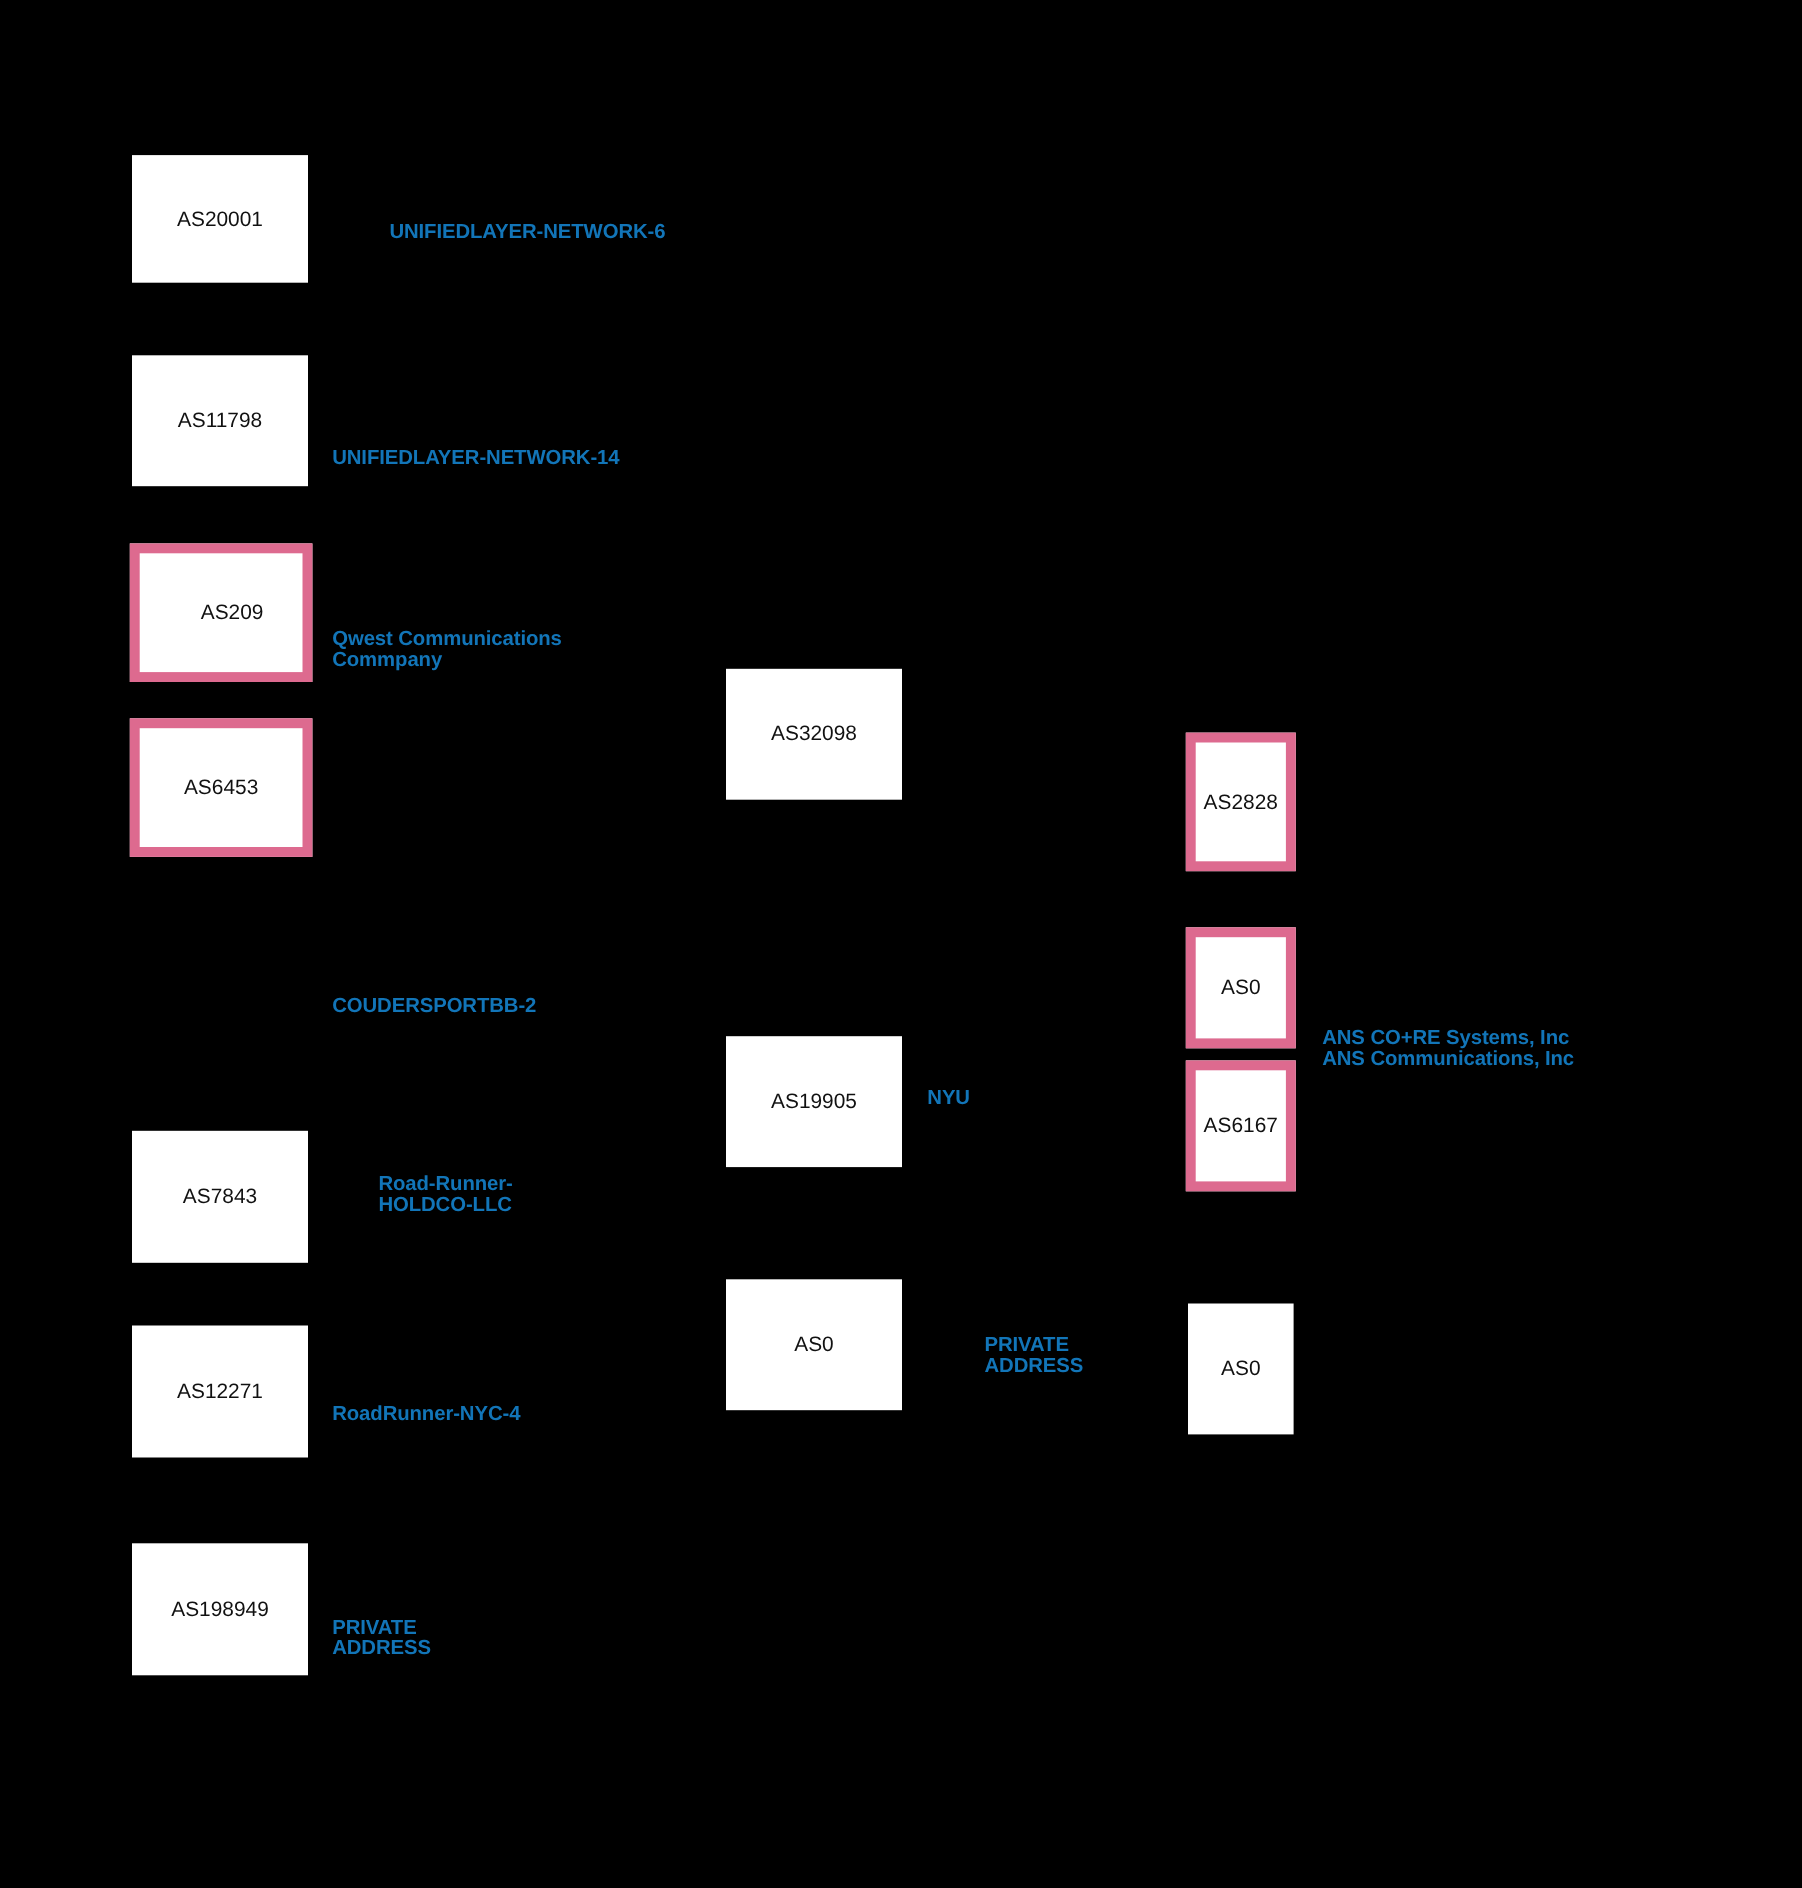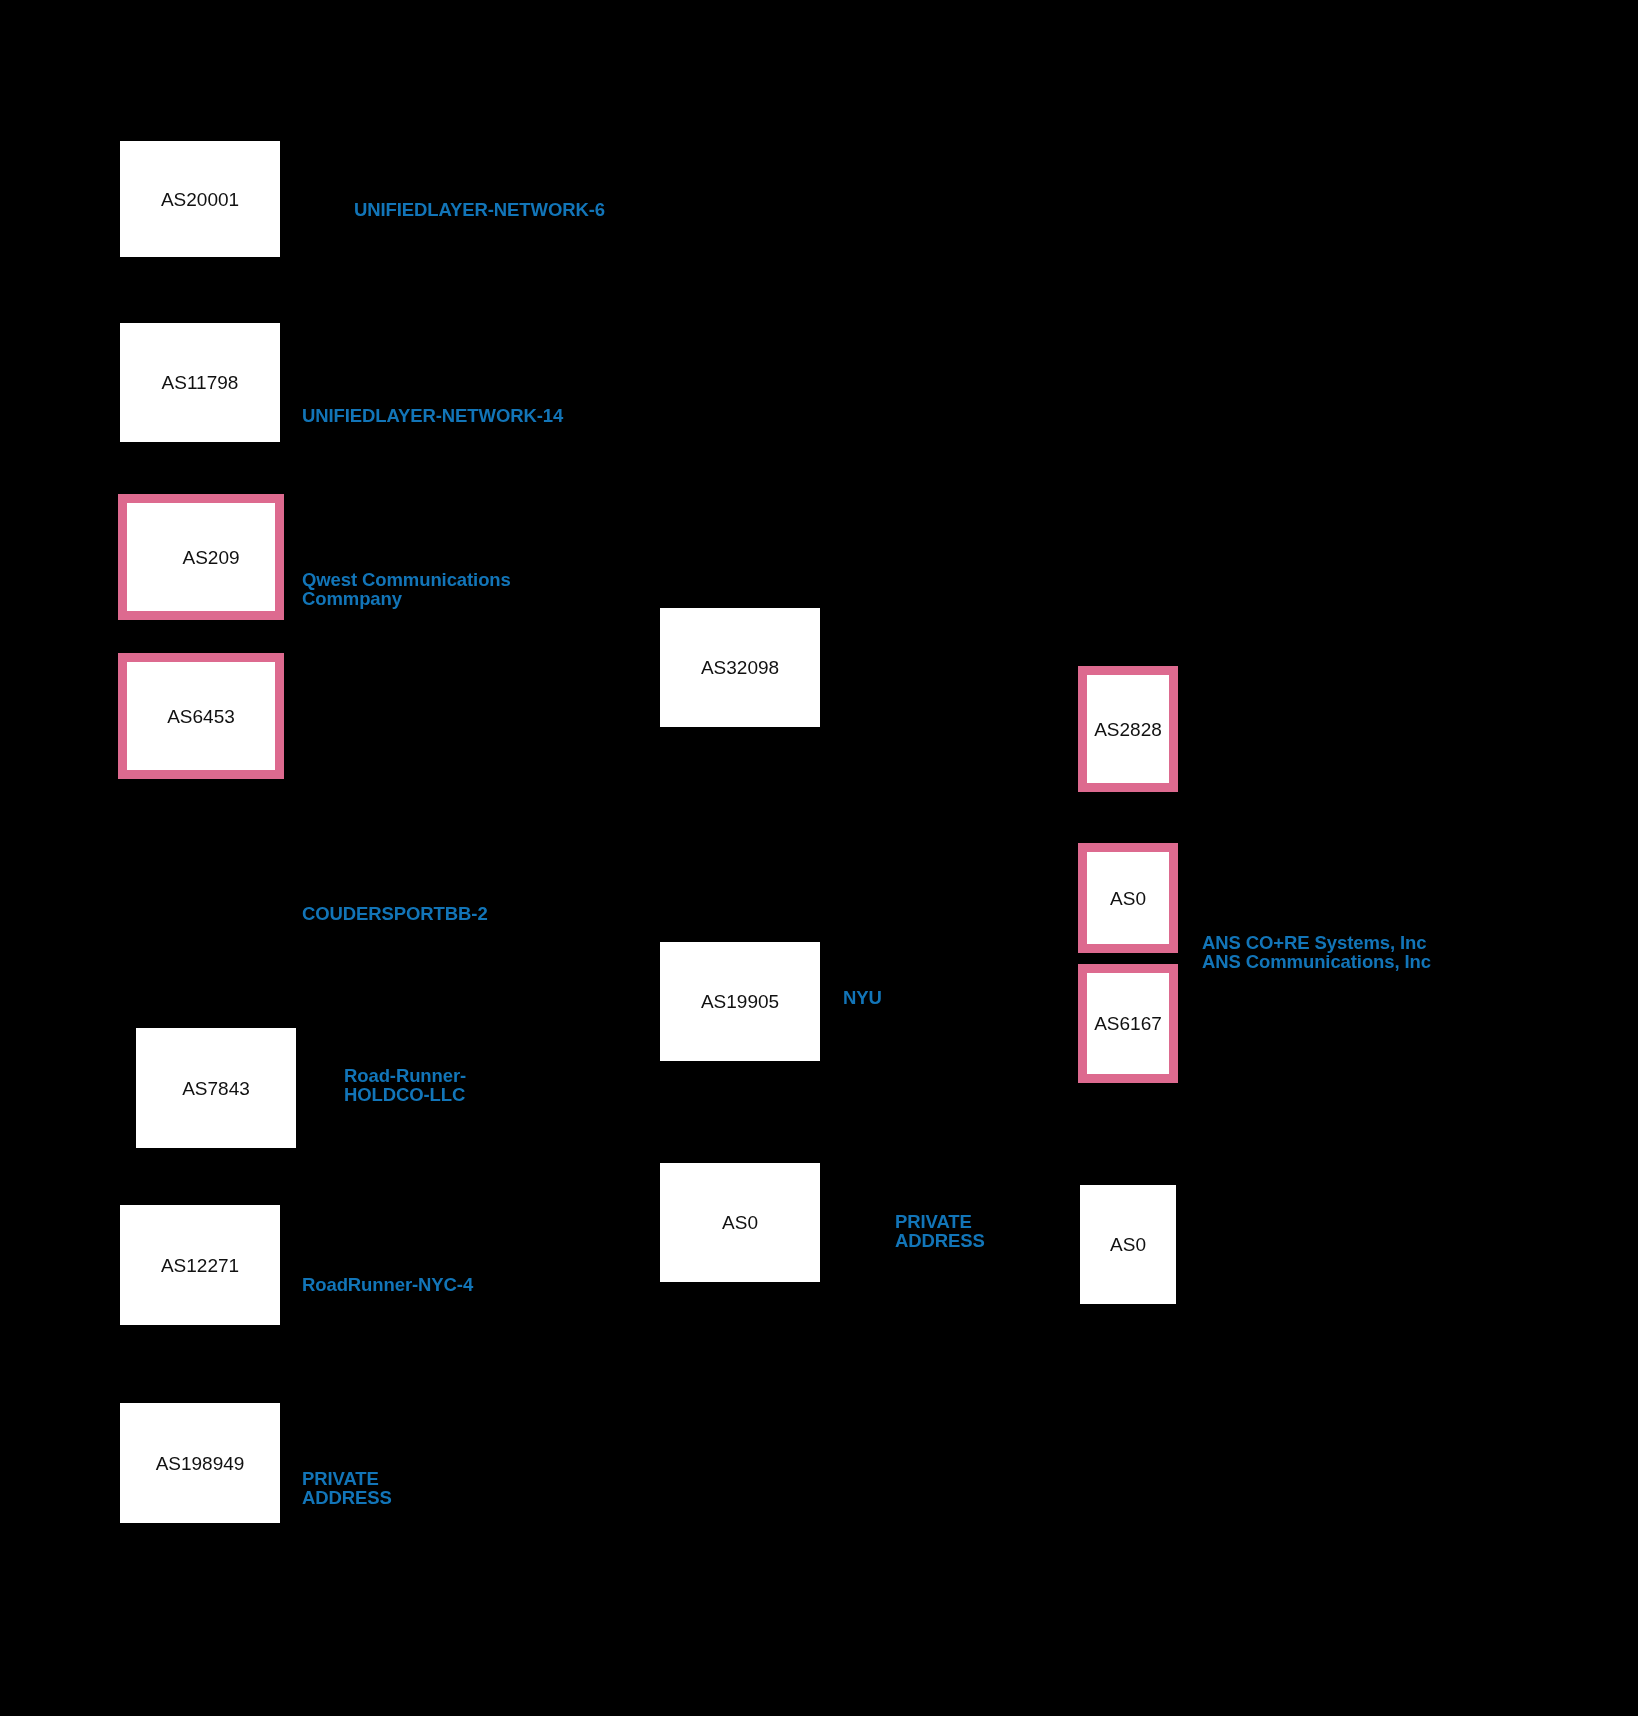--- a/index.html
+++ b/index.html
@@ -75,21 +75,21 @@
   </div>
 
   <div class="as-node highlighted" style="left:118px; top:653px; width:166px; height:126px;">
     <span class="as-label">AS6453</span>
   </div>
 
   <div class="net-label" style="left:302px; top:884px;text-align:center;">
     <span>COUDERSPORTBB-2</span>
   </div>
 
-  <div class="as-node" style="left:136px; top:1028px; width:160px; height:120px;">
+  <div class="as-node" style="left:120px; top:1028px; width:160px; height:120px;">
     <span class="as-label">AS7843</span>
   </div>
   <div class="net-label" style="left:344px; top:1046px;">
     <span>Road-Runner-
 HOLDCO-LLC</span>
   </div>
 
   <div class="as-node" style="left:120px; top:1205px; width:160px; height:120px;">
     <span class="as-label">AS12271</span>
   </div>

